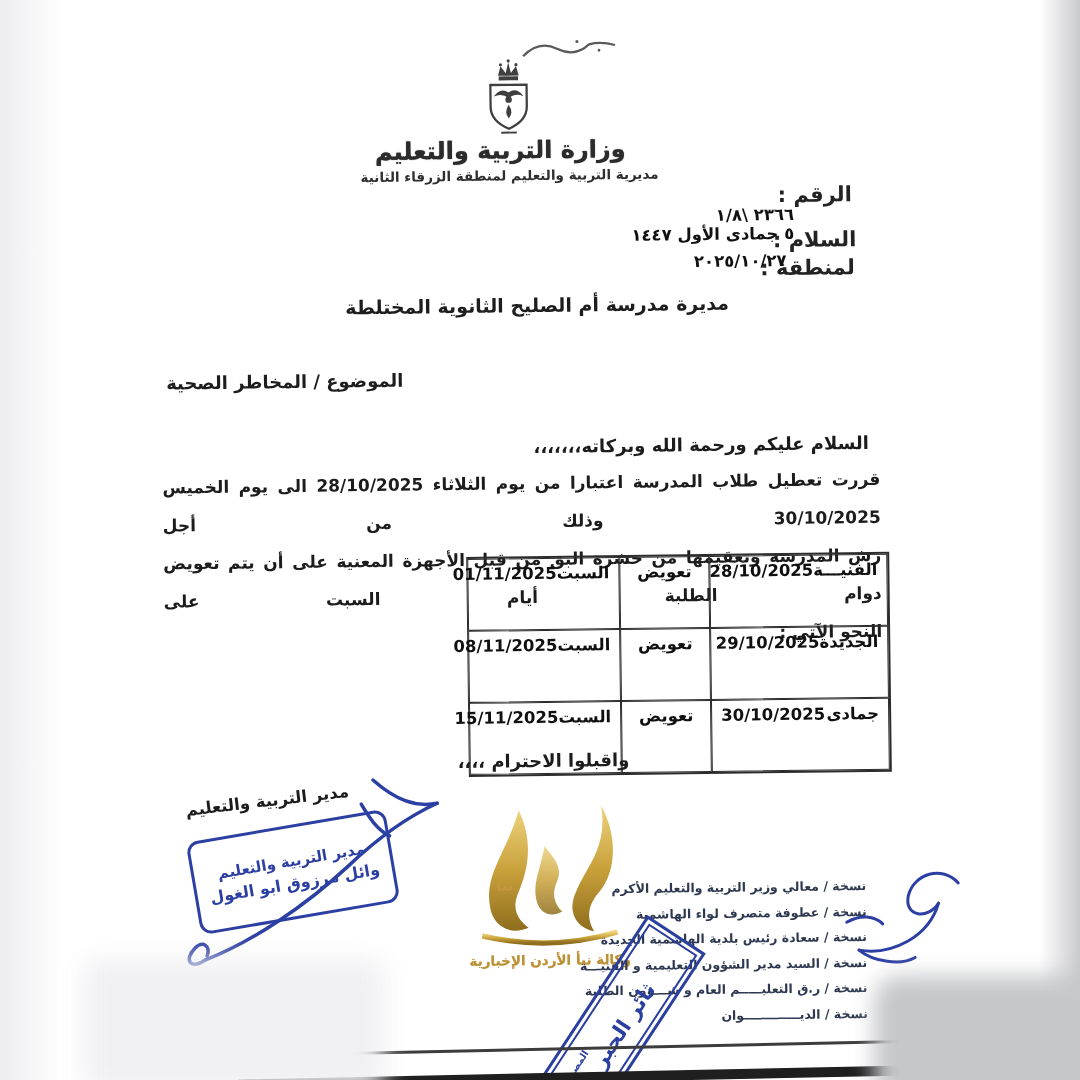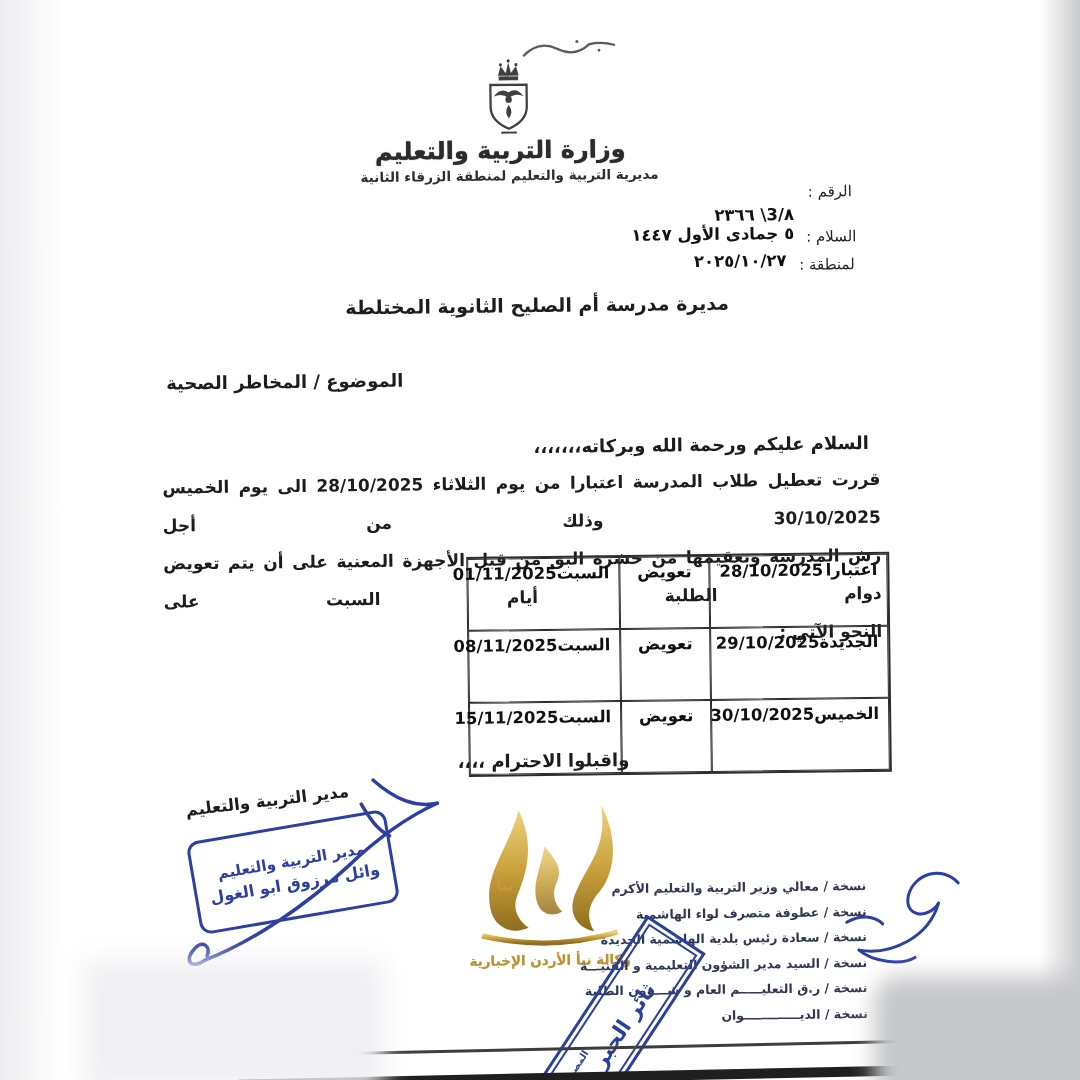--- a/index.html
+++ b/index.html
@@ -7,21 +7,21 @@
          font-family:"DejaVu Sans","Liberation Sans",sans-serif;color:#222;}
   .doc{position:absolute;inset:0;transform:rotate(-0.7deg);transform-origin:50% 50%;}
   .abs{position:absolute;}
   .rtl{direction:rtl;unicode-bidi:plaintext;}
   
   .ministry-callig{left:505px;top:136px;transform:translateX(-50%);white-space:nowrap;
     font-size:24px;font-weight:900;color:#2b2b2b;letter-spacing:-1px;text-shadow:0 0 1px #2b2b2b;}
   .directorate{left:514px;top:167px;transform:translateX(-50%);white-space:nowrap;
     font-size:13.5px;font-weight:800;color:#2e2e2e;}
   
-  .meta-label{font-size:15px;font-weight:400;color:#232323;white-space:nowrap;}
+  .meta-label{font-size:21px;font-weight:700;color:#232323;white-space:nowrap;}
   .meta-value{font-size:16.5px;font-weight:800;color:#111;white-space:nowrap;}
   
   .recipient{left:0;top:294px;width:1080px;text-align:center;font-size:19px;font-weight:800;color:#1d1d1d;}
   .subject{left:168px;top:368px;font-size:18px;font-weight:800;color:#1d1d1d;white-space:nowrap;}
   .greeting{top:436px;right:210px;font-size:18px;font-weight:800;color:#1c1c1c;white-space:nowrap;}
   
   .body-par{left:163px;top:464px;width:718px;direction:rtl;font-size:17px;font-weight:700;
     color:#1c1c1c;line-height:38px;}
   .jline{text-align:justify;text-align-last:justify;}
   .rline{text-align:right;}
@@ -95,57 +95,57 @@
       <path d="M27 62 Q38 47 50 56 Q62 47 73 62 Q60 56 50 65 Q40 56 27 62 Z" fill="#3f3f3f"></path>
       <circle cx="50" cy="67" r="5" fill="#3f3f3f"></circle>
       <path d="M50 75 q8 12 0 21 q-8 -9 0 -21" fill="#3f3f3f"></path>
       <path d="M38 118 h24" stroke="#3f3f3f" stroke-width="3"></path>
     </svg>
 
     <div class="abs ministry-callig rtl">وزارة التربية والتعليم</div>
     <div class="abs directorate rtl">مديرية التربية والتعليم لمنطقة الزرقاء الثانية</div>
 
     <div class="abs meta-label rtl" style="right:224px;top:186px">الرقم :</div>
-    <div class="abs meta-value" style="right:282px;top:208px;direction:ltr">٢٣٦٦ \3/٨</div>
+    <div class="abs meta-value" style="right:282px;top:208px;direction:ltr">٢٣٦٦ \١/٨</div>
     <div class="abs meta-label rtl" style="right:220px;top:231px">السلام :</div>
     <div class="abs meta-value rtl" style="right:282px;top:227px">٥ جمادى الأول ١٤٤٧</div>
     <div class="abs meta-label rtl" style="right:222px;top:259px">لمنطقة :</div>
     <div class="abs meta-value rtl" style="right:290px;top:254px">٢٠٢٥/١٠/٢٧</div>
 
     <div class="abs recipient rtl">مديرة مدرسة أم الصليح الثانوية المختلطة</div>
     <div class="abs subject rtl">الموضوع / المخاطر الصحية</div>
     <div class="abs greeting rtl">السلام عليكم ورحمة الله وبركاته،،،،،،،</div>
 
     <div class="abs body-par">
       <div class="jline">قررت تعطيل طلاب المدرسة اعتبارا من يوم الثلاثاء 28/10/2025 الى يوم الخميس 30/10/2025 وذلك من أجل</div>
       <div class="jline">رش المدرسة وتعقيمها من حشرة البق من قبل الأجهزة المعنية على أن يتم تعويض دوام الطلبة أيام السبت على</div>
       <div class="rline">النحو الآتي :</div>
     </div>
 
     <div class="abs sched">
       <div class="cell day">
-        <span>اعتبارا</span>
+        <span>الفنيـــة</span>
         <span class="num">28/10/2025</span>
       </div>
       <div class="cell comp">تعويض</div>
       <div class="cell mk">
         <span>السبت</span>
         <span class="num">01/11/2025</span>
       </div>
       <div class="cell day">
         <span>الجديدة</span>
         <span class="num">29/10/2025</span>
       </div>
       <div class="cell comp">تعويض</div>
       <div class="cell mk">
         <span>السبت</span>
         <span class="num">08/11/2025</span>
       </div>
       <div class="cell day">
-        <span>الخميس</span>
+        <span>جمادى</span>
         <span class="num">30/10/2025</span>
       </div>
       <div class="cell comp">تعويض</div>
       <div class="cell mk">
         <span>السبت</span>
         <span class="num">15/11/2025</span>
       </div>
     </div>
 
     <div class="abs closing rtl">واقبلوا الاحترام ،،،،</div>

